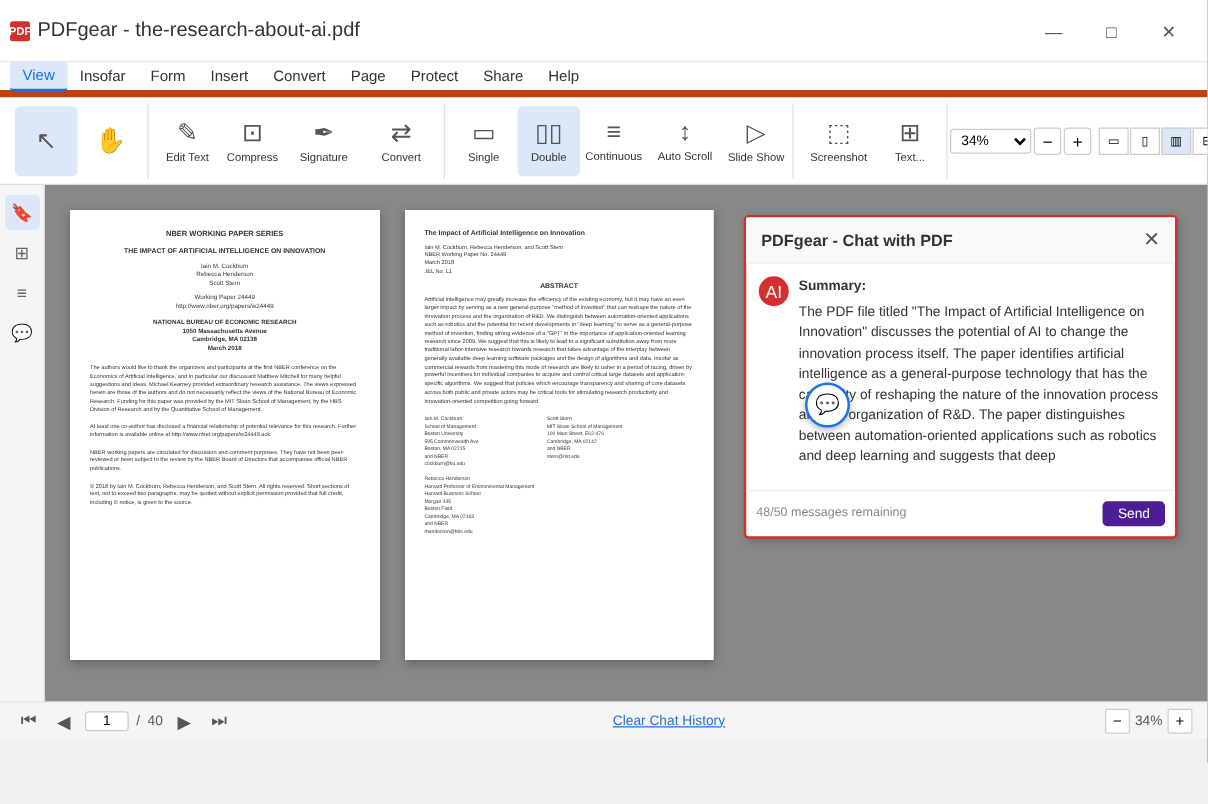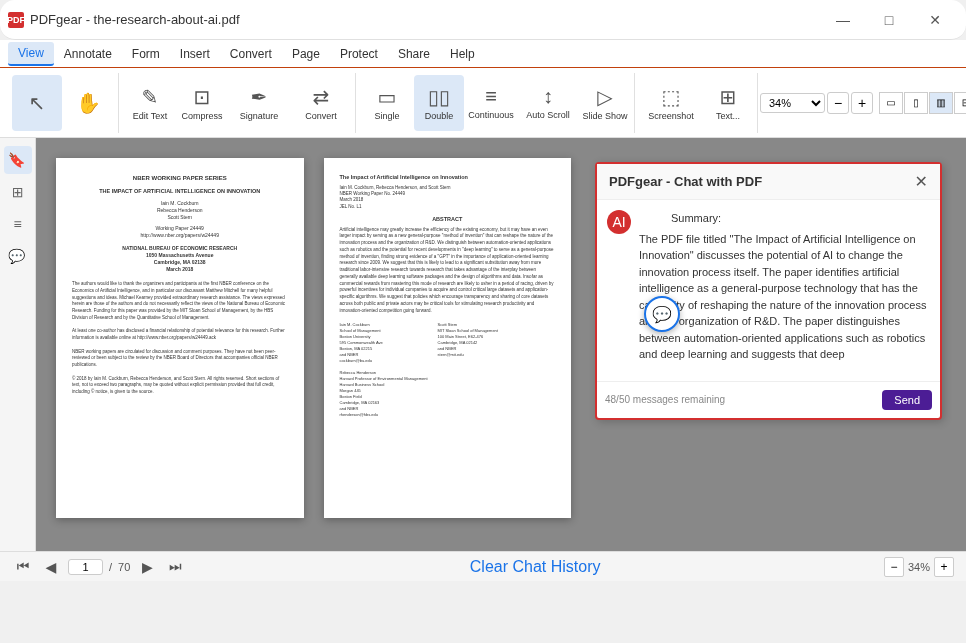--- a/index.html
+++ b/index.html
@@ -1,34 +1,33 @@
 <!DOCTYPE html>
 <html><head>
   <meta charset="utf-8">
   <style>
     * { box-sizing: border-box; margin: 0; padding: 0; }
     body { font-family: 'Segoe UI', Arial, sans-serif; font-size: 12px; background: #f0f0f0; width: 966px; height: 643px; overflow: hidden; user-select: none; }
 
     
     #title-bar {
       display: flex; align-items: center; justify-content: space-between;
-      background: #fff; height: 40px; padding: 0 8px;
+      background: #fff; height: 50px; padding: 0 8px;
       border-bottom: 1px solid #e0e0e0;
-      border-radius: 15px;
     }
     #title-bar-left { display: flex; align-items: center; gap: 6px; }
     #app-icon { width: 16px; height: 16px; background: #d32f2f; border-radius: 2px; display: flex; align-items: center; justify-content: center; color: white; font-size: 9px; font-weight: bold; }
-    #title-text { font-size: 13px; color: #333; }
+    #title-text { font-size: 16px; color: #333; }
     #title-bar-right { display: flex; gap: 0; }
     .title-btn { width: 46px; height: 32px; display: flex; align-items: center; justify-content: center; cursor: pointer; font-size: 14px; color: #555; background: transparent; border: none; }
 
     
     #menu-bar {
       display: flex; align-items: center; background: #fff;
-      height: 28px; padding: 0 8px; border-bottom: 1px solid #c2410c;
+      height: 28px; padding: 0 8px; border-bottom: 6px solid #c2410c;
     }
     .menu-item {
       padding: 4px 10px; font-size: 12px; color: #333; cursor: pointer;
       border-radius: 3px;
     }
     .menu-item.active { background: #dce8f7; color: #1a73e8; border-bottom: 2px solid #1a73e8; }
 
     
     #toolbar {
       display: flex; align-items: center; background: #fff;
@@ -113,21 +112,21 @@
     #chat-body { flex: 1; overflow-y: auto; padding: 10px; }
     .chat-msg { display: flex; gap: 8px; margin-bottom: 8px; }
     .chat-avatar {
       width: 24px; height: 24px; background: #d32f2f; border-radius: 50%;
       display: flex; align-items: center; justify-content: center;
       font-size: 14px; color: white; flex-shrink: 0;
     }
     .chat-bubble {
       font-size: 11px; line-height: 1.5; color: #333;
     }
-    .chat-bubble .summary-label { font-weight: 400; margin-bottom: 4px; margin-left: 32px; }
+    .chat-bubble .summary-label { font-weight: 700; margin-bottom: 4px; }
     #chat-footer {
       display: flex; align-items: center; gap: 6px;
       padding: 8px; border-top: 1px solid #eee;
     }
     #chat-remaining { font-size: 10px; color: #888; flex: 1; }
     #chat-send {
       background: #4c1d95; color: white; border: none; border-radius: 4px;
       padding: 4px 12px; font-size: 11px; cursor: pointer;
     }
 
@@ -149,21 +148,21 @@
     .nav-group { display: flex; align-items: center; gap: 6px; }
     .nav-btn {
       width: 22px; height: 22px; border: none; background: none;
       cursor: pointer; font-size: 14px; color: #555; display: flex;
       align-items: center; justify-content: center;
     }
     .page-input {
       width: 35px; border: 1px solid #ccc; border-radius: 3px;
       text-align: center; font-size: 11px; padding: 1px 2px;
     }
-    #clear-chat { color: #1a73e8; cursor: pointer; font-size: 16px; }
+    #clear-chat { color: #1a73e8; cursor: pointer; font-size: 11px; text-decoration: underline; }
     .bottom-zoom { display: flex; align-items: center; gap: 4px; }
     .bottom-zoom-btn { width: 20px; height: 20px; border: 1px solid #ccc; background: white; cursor: pointer; border-radius: 2px; font-size: 12px; display: flex; align-items: center; justify-content: center; }
   </style>
 </head>
 <body>
 
 <div id="title-bar">
   <div id="title-bar-left">
     <div id="app-icon">
       <span>PDF</span>
@@ -172,21 +171,21 @@
   </div>
   <div id="title-bar-right">
     <button class="title-btn">—</button>
     <button class="title-btn">□</button>
     <button class="title-btn close">✕</button>
   </div>
 </div>
 
 <div id="menu-bar">
     <div class="menu-item active">View</div>
-    <div class="menu-item">Annotate</div>
+    <div class="menu-item">Insofar</div>
     <div class="menu-item">Form</div>
     <div class="menu-item">Insert</div>
     <div class="menu-item">Convert</div>
     <div class="menu-item">Page</div>
     <div class="menu-item">Protect</div>
     <div class="menu-item">Share</div>
     <div class="menu-item">Help</div>
   </div>
 
 <div id="toolbar">
@@ -327,21 +326,21 @@
     </div>
   </div>
 </div>
 
 <div id="bottom-bar">
   <div class="nav-group">
     <button class="nav-btn">⏮</button>
     <button class="nav-btn">◀</button>
     <input class="page-input" type="text" value="1" style="">
     <span>/</span>
-    <span>70</span>
+    <span>40</span>
     <button class="nav-btn">▶</button>
     <button class="nav-btn">⏭</button>
   </div>
   <span id="clear-chat">Clear Chat History</span>
   <div class="bottom-zoom">
     <button class="bottom-zoom-btn">−</button>
     <span>34%</span>
     <button class="bottom-zoom-btn">+</button>
   </div>
 </div>

